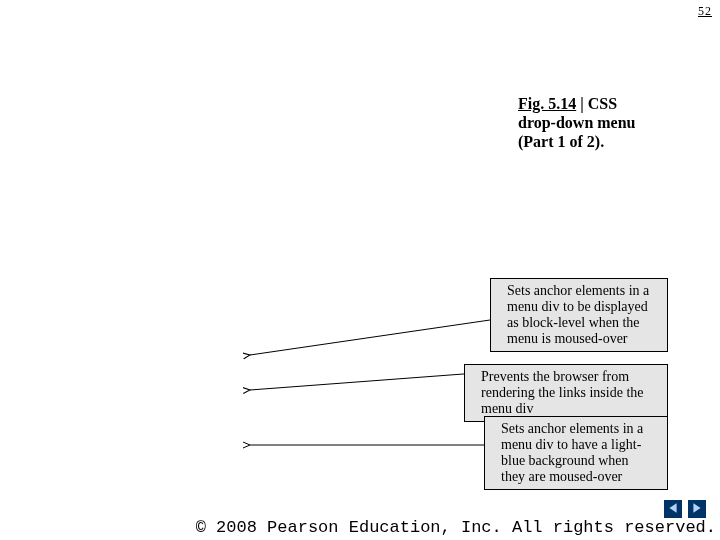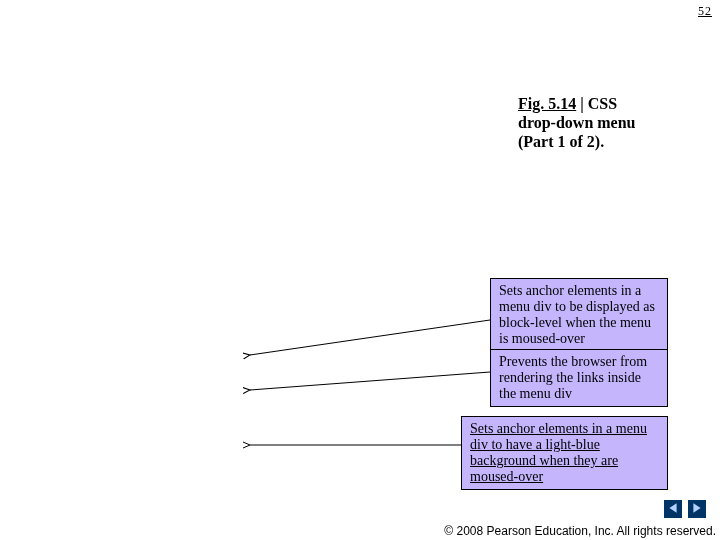--- a/index.html
+++ b/index.html
@@ -1,28 +1,28 @@
 <!DOCTYPE html>
 <html><head>
 <meta charset="utf-8">
 <style>
   * { box-sizing: border-box; margin: 0; padding: 0; }
   html, body { width: 720px; height: 540px; background: #fff; font-family: "Times New Roman", serif; position: relative; overflow: hidden; }
   .page-num { position: absolute; top: 4px; right: 8px; font-size: 12px; letter-spacing: 1px; text-decoration: underline; }
   .caption { position: absolute; top: 54px; right: 82px; width: 120px; font-size: 16px; font-weight: bold; line-height: 1.2; margin-top: 40px; }
   .caption .fig { text-decoration: underline; }
-  .annot { position: absolute; background: #c4b5fd; border: 1px solid #000; padding: 4px 8px; font-size: 14px; line-height: 1.15; }
+  .annot { position: absolute; background: #e5e5e5; border: 1px solid #000; padding: 4px 16px; font-size: 14px; line-height: 1.15; }
   .annot1 { top: 278px; right: 52px; width: 178px; }
-  .annot2 { top: 349px; right: 52px; width: 178px; margin-left: 24px; }
-  .annot3 { top: 416px; right: 52px; width: 207px; text-decoration: underline; }
+  .annot2 { top: 364px; right: 52px; width: 204px; margin-left: 24px; }
+  .annot3 { top: 416px; right: 52px; width: 184px; }
   .navbtn { position: absolute; bottom: 22px; width: 18px; height: 18px; background: #003366; display: flex; align-items: center; justify-content: center; }
   .nav-prev { right: 38px; }
   .nav-next { right: 14px; }
   .navbtn svg { width: 12px; height: 12px; fill: #b3d1ff; }
-  .copyright { position: absolute; bottom: 2px; right: 4px; font-size: 12px; line-height: 1.1; font-family: Liberation Sans, sans-serif; }
+  .copyright { position: absolute; bottom: 2px; right: 4px; font-size: 17px; line-height: 1.1; font-family: Liberation Mono, monospace; }
   .arrows { position: absolute; top: 0; left: 0; }
 </style>
 </head>
 <body>
 
 <div class="page-num">52</div>
 
 <div class="caption">
   <span class="fig">Fig. 5.14</span><span> | </span><span>CSS drop-down menu (Part 1 of 2).</span>
 </div>

